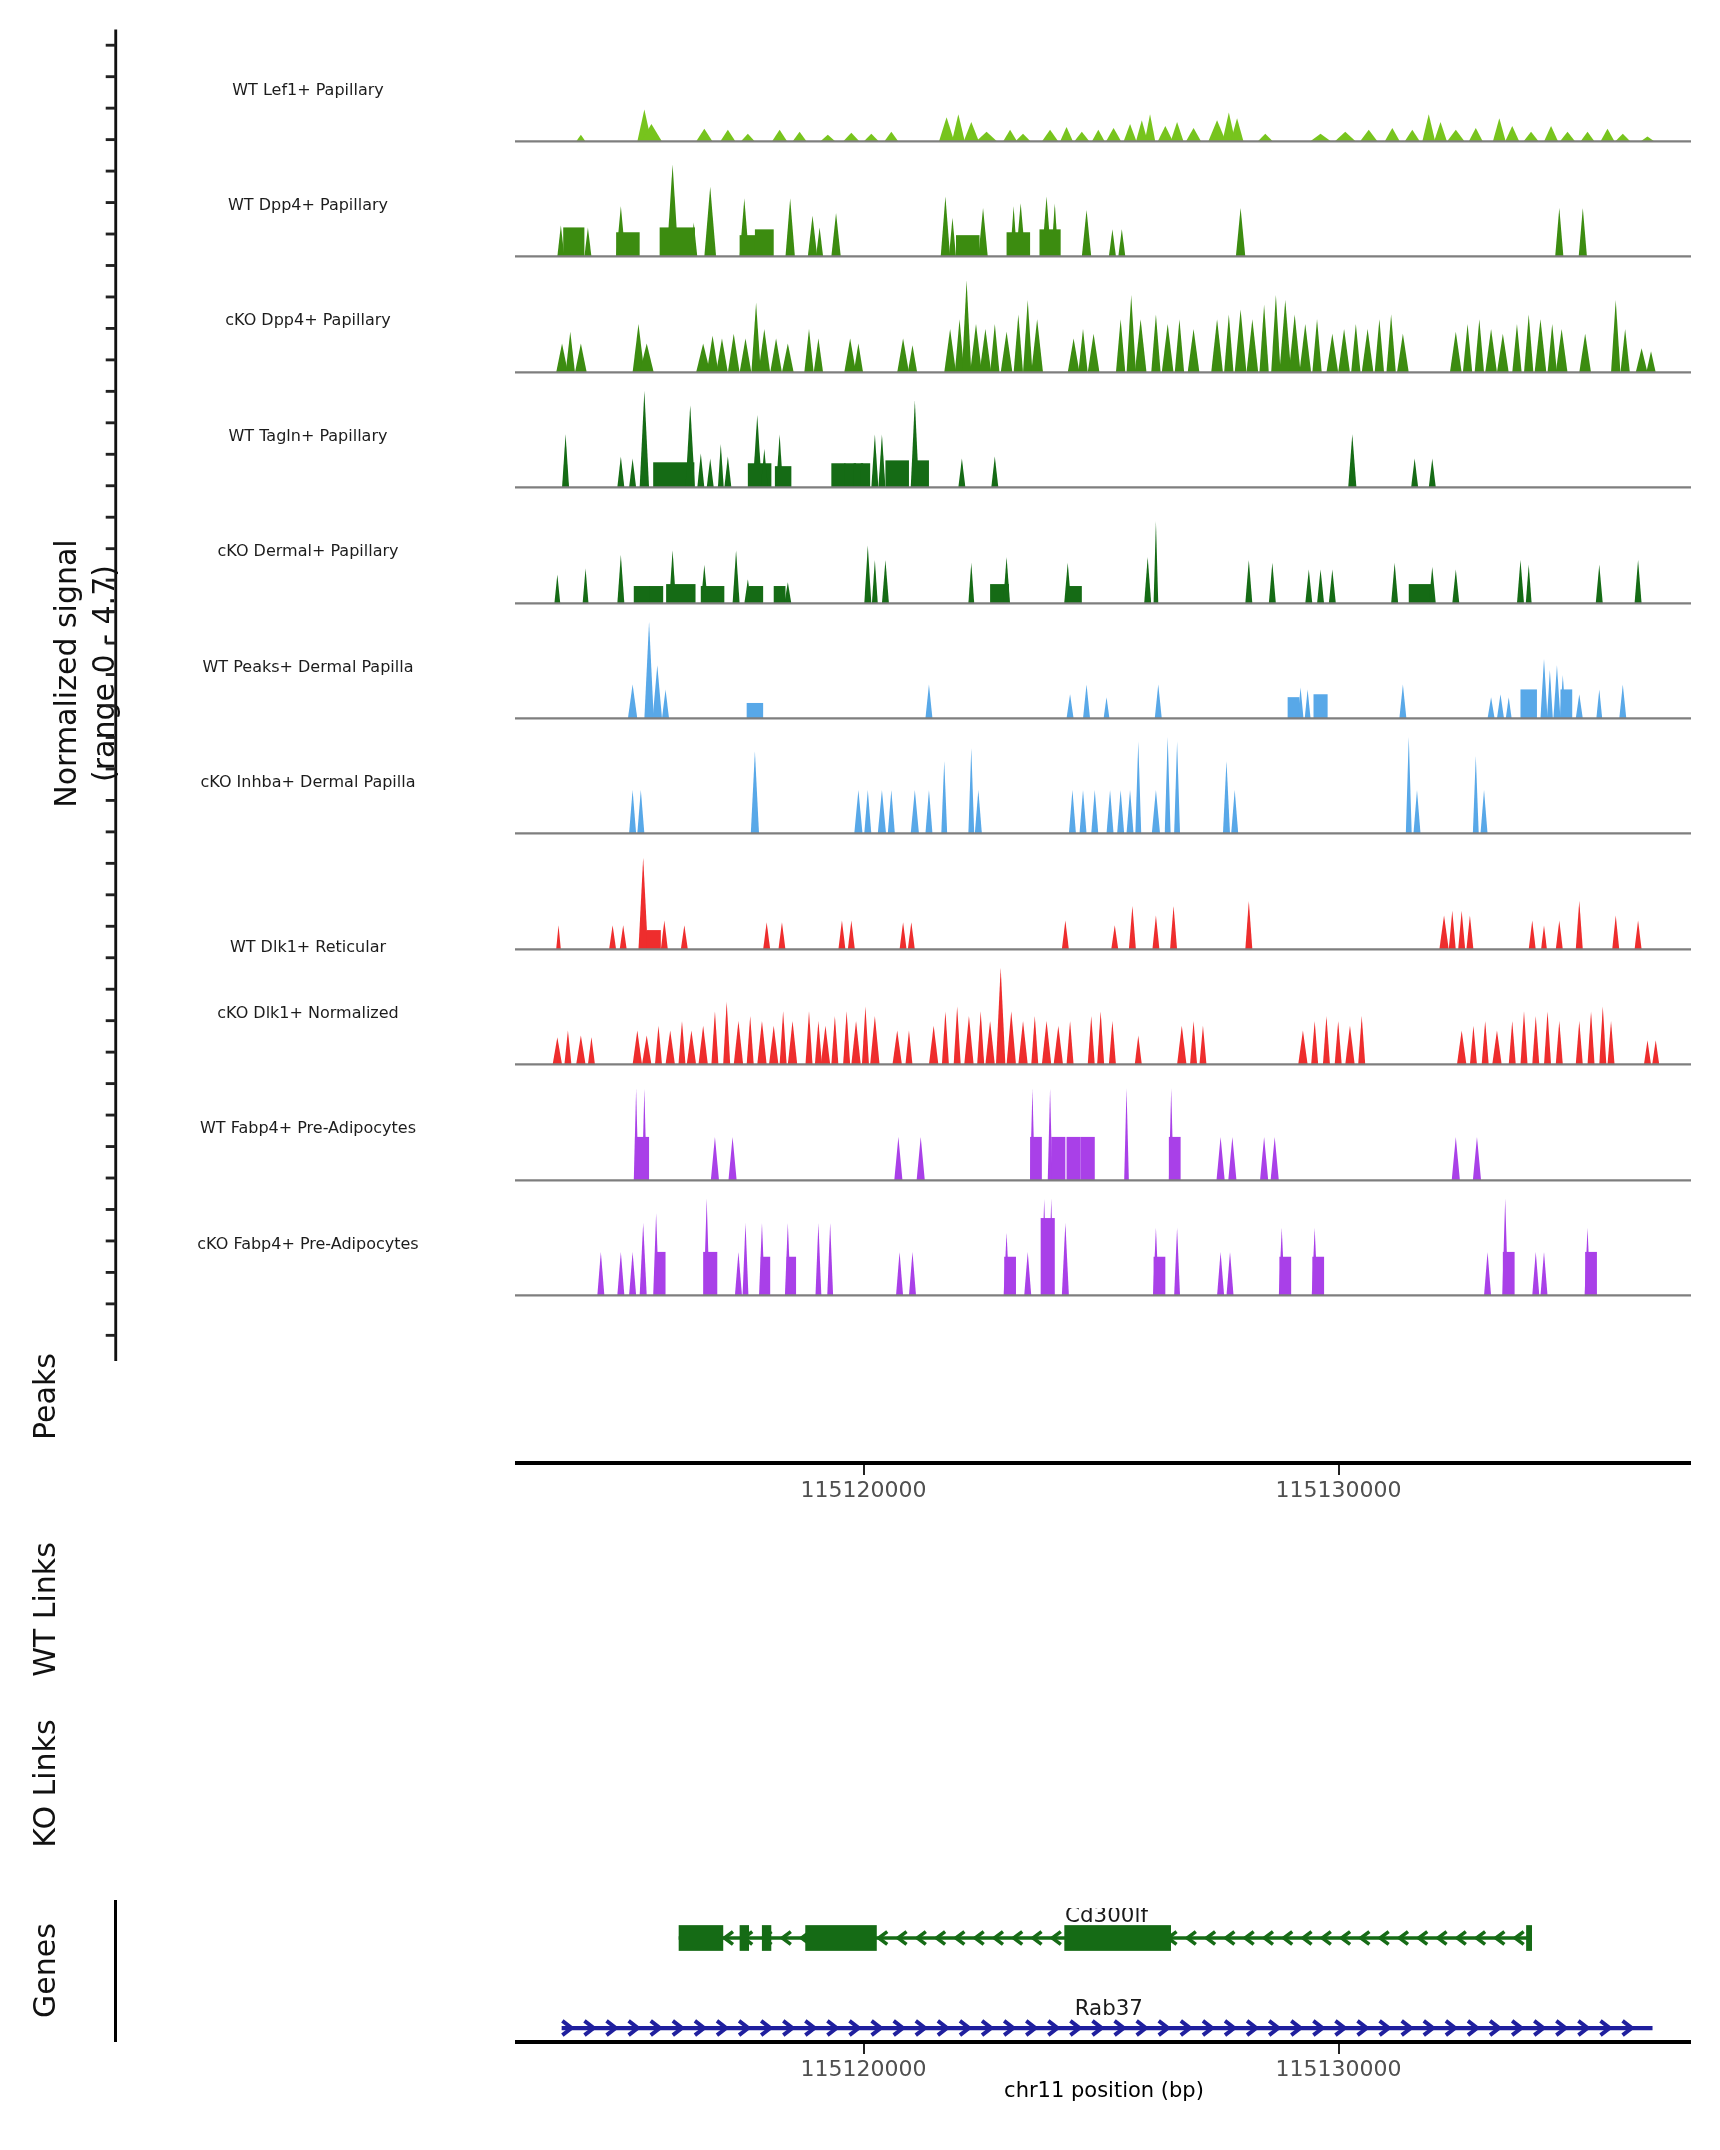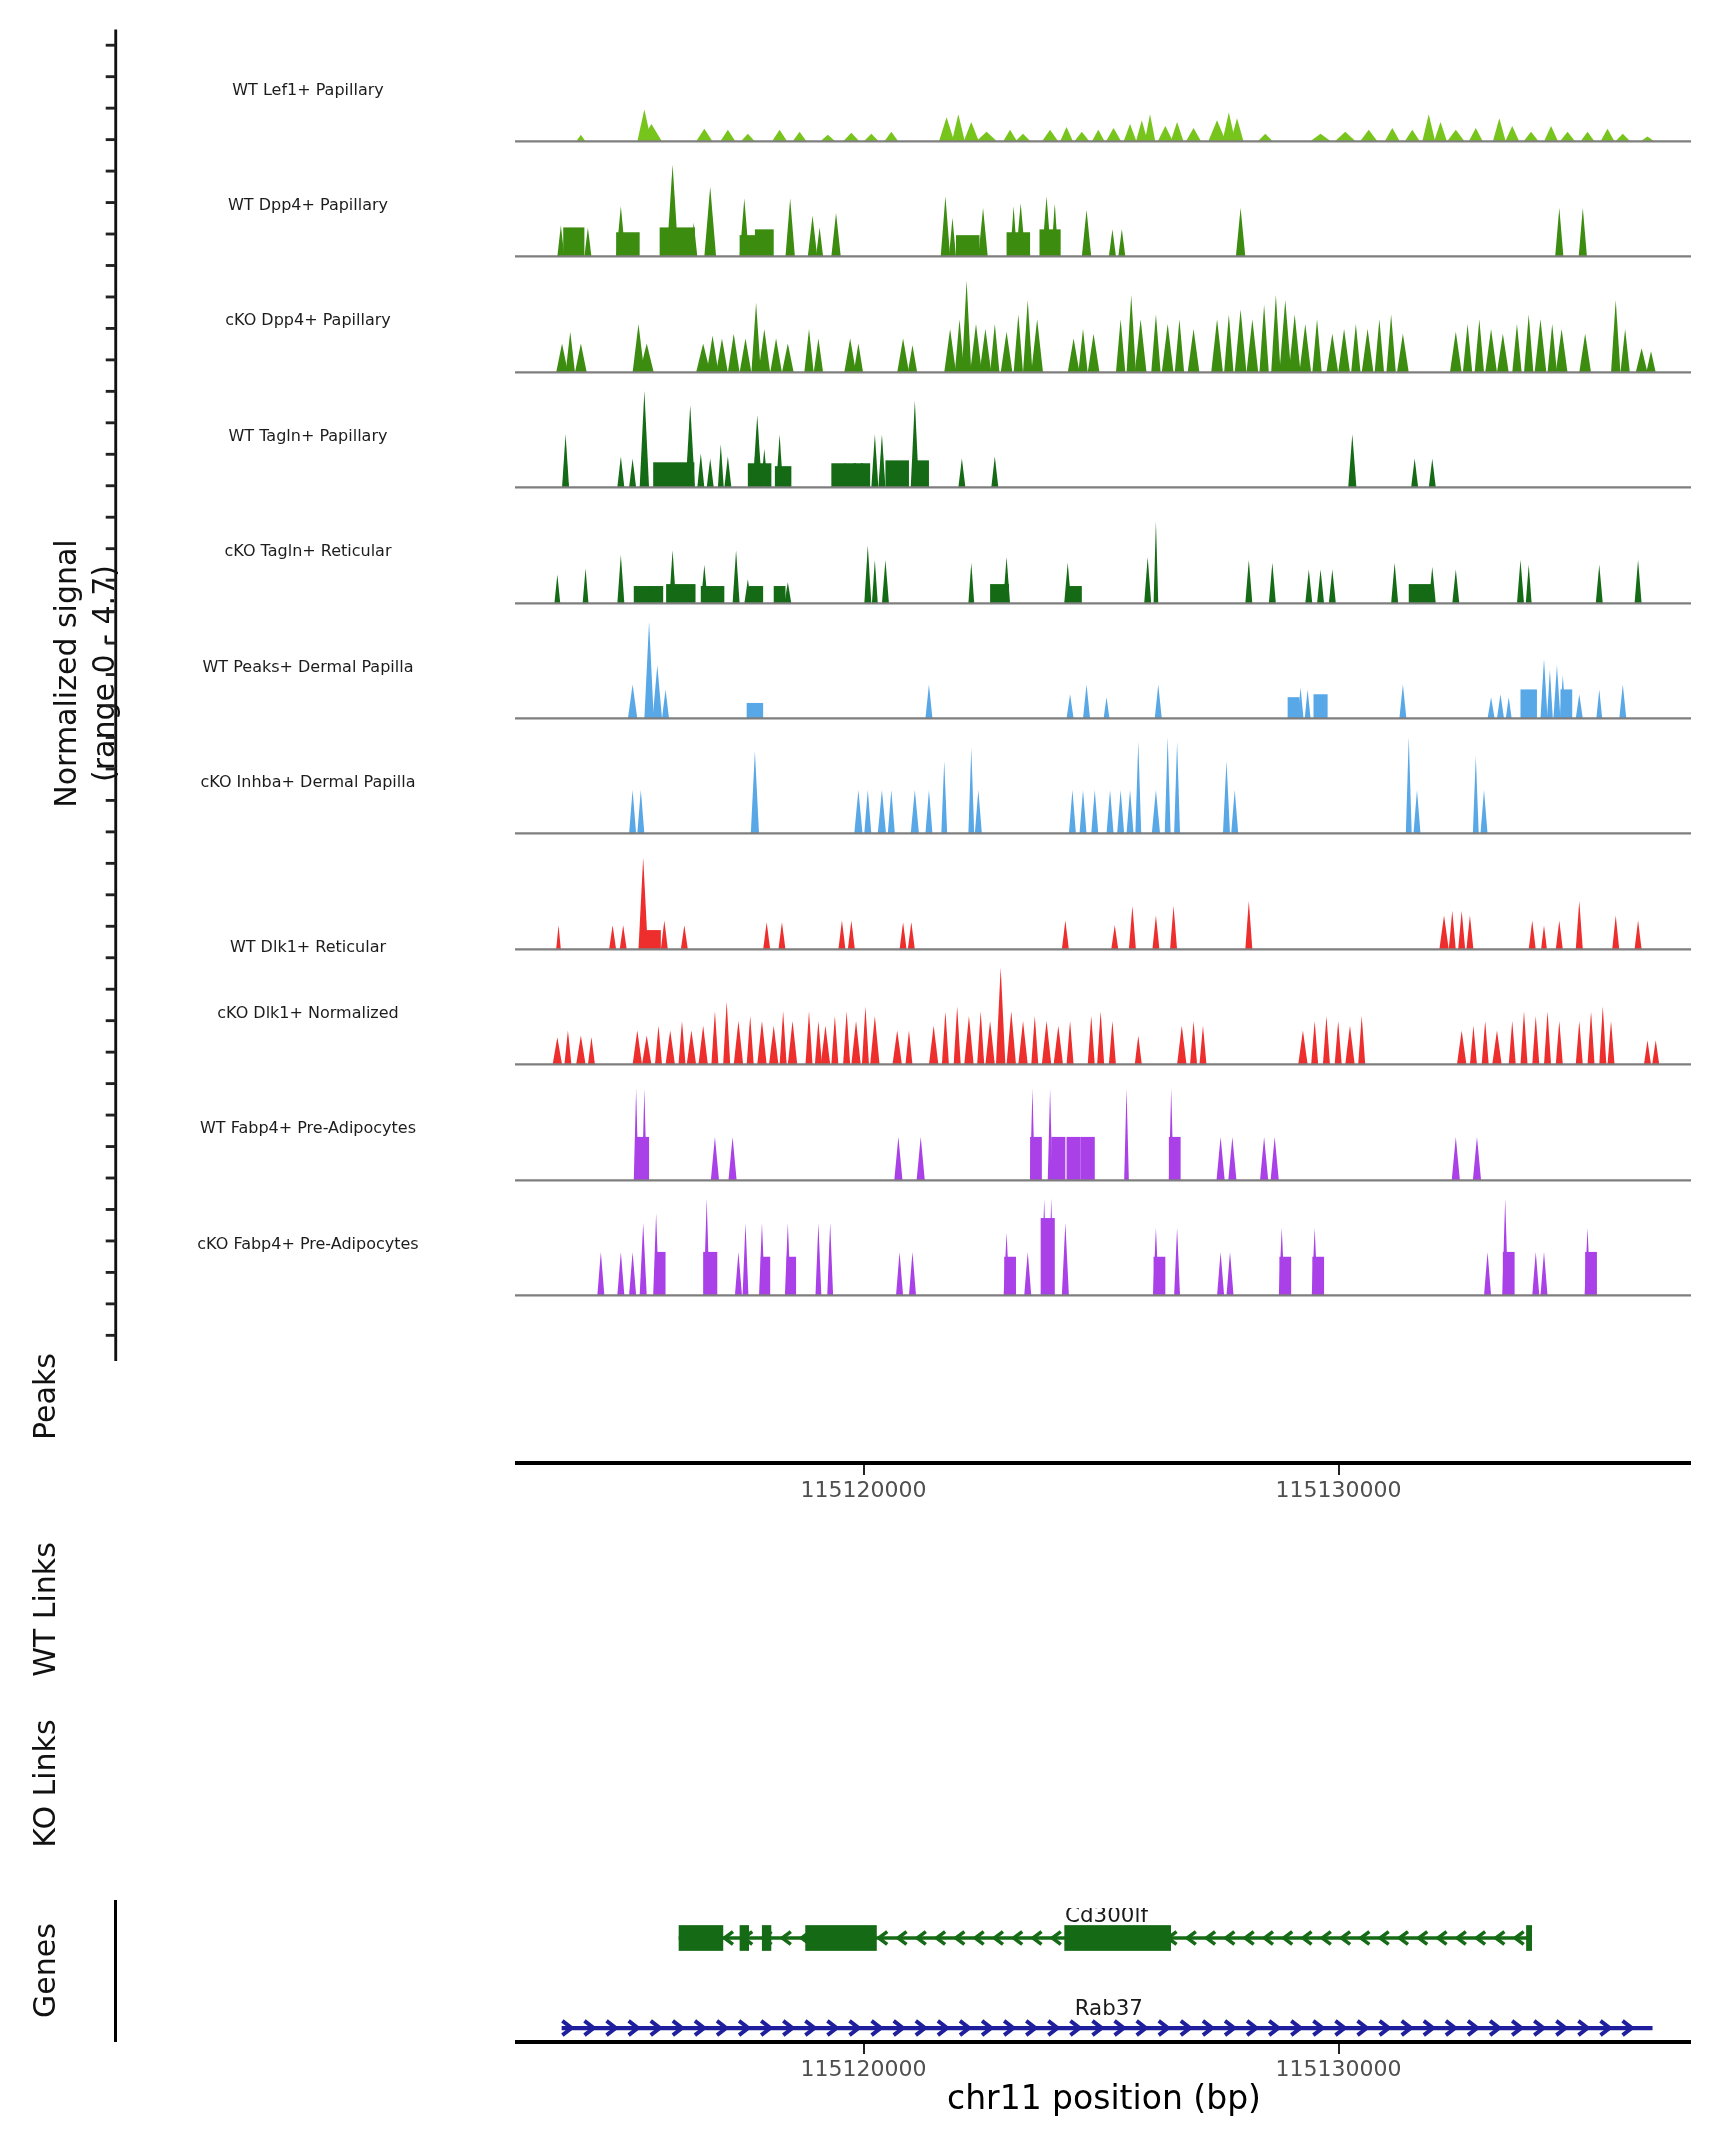--- a/index.html
+++ b/index.html
@@ -8,21 +8,21 @@
   .abs{position:absolute;}
   .track-label{position:absolute;left:100px;width:416px;text-align:center;
     font-size:16px;color:#1c1c1c;white-space:nowrap;}
   .vlabel{position:absolute;width:287px;height:43px;display:flex;align-items:center;justify-content:center;
     font-size:30px;color:#111;transform:rotate(-90deg);white-space:nowrap;}
   .ylabel2{position:absolute;width:660px;height:83px;display:flex;flex-direction:column;align-items:center;justify-content:center;
     font-size:30px;color:#111;line-height:1.25;transform:rotate(-90deg);text-align:center;}
   .axis-line{position:absolute;height:3.6px;background:#000;}
   .axis-tick{position:absolute;width:2.2px;height:10px;background:#222;}
   .axis-ticklabel{position:absolute;width:229px;text-align:center;font-size:22px;color:#4f4f4f;}
-  .xlabel{position:absolute;font-size:33px;color:#000;text-align:center;width:502px;}
+  .xlabel{position:absolute;font-size:21px;color:#000;text-align:center;width:502px;}
   .gene-bracket{position:absolute;width:2.9px;background:#000;}
   svg{position:absolute;display:block;}
 </style>
 </head>
 <body>
 
 <div id="canvas">
 
   <div class="ylabel2 abs" style="left:-246px;top:632px;">
     <span>Normalized signal</span>
@@ -269,21 +269,21 @@
         <rect x="516.9150000000001" y="102.19999999999999" width="32.82" height="37.800000000000004" fill="#156b15"></rect>
         <polygon points="552.1965,140 557.94,18.5 563.6835000000001,140" fill="#156b15"></polygon>
         <rect x="557.9399999999999" y="102.19999999999999" width="19.692" height="37.800000000000004" fill="#156b15"></rect>
         <polygon points="618.657,140 623.58,99.5 628.503,140" fill="#156b15"></polygon>
         <polygon points="664.6049999999999,140 669.5279999999999,96.8 674.4509999999999,140" fill="#156b15"></polygon>
         <polygon points="1162.6485,140 1168.392,65.75 1174.1355,140" fill="#156b15"></polygon>
         <polygon points="1250.442,140 1255.365,99.5 1260.288,140" fill="#156b15"></polygon>
         <polygon points="1275.057,140 1279.98,99.5 1284.903,140" fill="#156b15"></polygon>
         <line x1="0" y1="140" x2="1641" y2="140" stroke="#7e7e7e" stroke-width="3"></line>
       </svg>
-      <div class="track-label" style="top: 541px;">cKO Tagln+ Reticular</div>
+      <div class="track-label" style="top: 541px;">cKO Dermal+ Papillary</div>
       <svg width="1176" height="102" style="left: 515px; top: 503px;" viewBox="0 0 1641 142">
         <polygon points="54.973499999999994,140 59.07599999999999,99.5 63.17849999999999,140" fill="#156b15"></polygon>
         <polygon points="94.35749999999999,140 98.46,91.4 102.5625,140" fill="#156b15"></polygon>
         <polygon points="142.767,140 147.69,72.5 152.613,140" fill="#156b15"></polygon>
         <rect x="165.741" y="115.7" width="22.974" height="24.3" fill="#156b15"></rect>
         <rect x="187.07399999999998" y="115.7" width="19.692" height="24.3" fill="#156b15"></rect>
         <polygon points="214.971,140 219.894,65.75 224.817,140" fill="#156b15"></polygon>
         <rect x="210.86849999999998" y="113" width="41.025000000000006" height="27" fill="#156b15"></rect>
         <polygon points="259.278,140 264.201,86 269.124,140" fill="#156b15"></polygon>
         <rect x="259.278" y="115.7" width="32.82" height="24.3" fill="#156b15"></rect>

